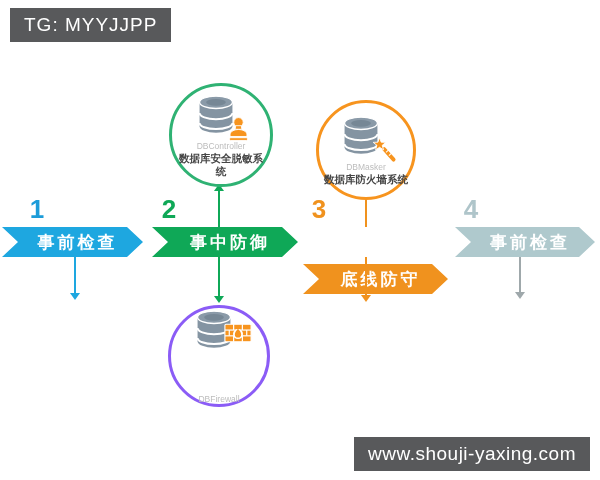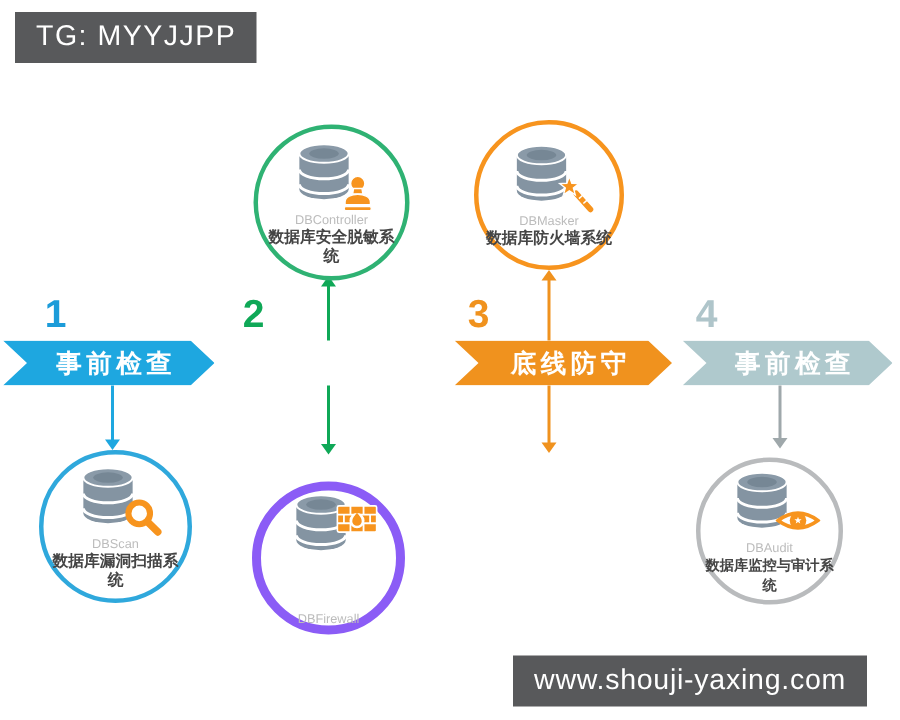--- a/index.html
+++ b/index.html
@@ -3,36 +3,36 @@
 <meta charset="utf-8">
 <style>
   html,body{margin:0;padding:0;background:#fff;}
   .canvas{position:relative;width:600px;height:480px;background:#ffffff;overflow:hidden;
           font-family:"Liberation Sans","DejaVu Sans",sans-serif;}
 
   
   .badge{position:absolute;background:#58595B;color:#ffffff;font-size:19px;height:34px;
          line-height:34px;padding:0 14px;letter-spacing:1px;white-space:nowrap;}
   .badge-tg{left:10px;top:8px;}
-  .badge-site{right:22px;bottom:9px;letter-spacing:0.5px;}
+  .badge-site{right:10px;bottom:9px;letter-spacing:0.5px;}
 
   
   .num{position:absolute;top:194px;width:32px;text-align:center;font-size:26px;font-weight:bold;}
   .n1{left:21px;color:#1C9CD9;}
   .n2{left:153px;color:#0FA857;}
   .n3{left:303px;color:#F0921E;}
   .n4{left:455px;color:#AFC5CA;}
 
   
   .arrow{position:absolute;top:227px;height:30px;display:flex;align-items:center;justify-content:center;
          color:#fff;font-weight:bold;font-size:17px;letter-spacing:3px;padding-left:10px;box-sizing:border-box;
          clip-path:polygon(0 0, calc(100% - 16px) 0, 100% 50%, calc(100% - 16px) 100%, 0 100%, 16px 50%);}
   .a1{left:2px;width:141px;background:#1EA7E0;}
   .a2{left:152px;width:146px;background:#0FA857;}
-  .a3{left:303px;width:145px;background:#F0921E;}
+  .a3{left:303px;width:145px;background:#F0921E;margin-top:37px;}
   .a4{left:455px;width:140px;background:#AFC9CD;}
 
   
   .line{position:absolute;width:2px;}
   .l-blue{left:74px;top:257px;height:37px;background:#1EA7E0;}
   .l-green-top{left:218px;top:190px;height:37px;background:#0FA857;}
   .l-green-bot{left:218px;top:257px;height:40px;background:#0FA857;}
   .l-orange-top{left:365px;top:186px;height:41px;background:#F0921E;}
   .l-orange-bot{left:365px;top:257px;height:39px;background:#F0921E;}
   .l-gray{left:519px;top:257px;height:36px;background:#9FA8AB;}
@@ -41,23 +41,23 @@
   .ah-u-green{left:214px;top:184px;border-bottom:7px solid #0FA857;}
   .ah-d-green{left:214px;top:296px;border-top:7px solid #0FA857;}
   .ah-u-orange{left:361px;top:180px;border-bottom:7px solid #F0921E;}
   .ah-d-orange{left:361px;top:295px;border-top:7px solid #F0921E;}
   .ah-d-gray{left:515px;top:292px;border-top:7px solid #9FA8AB;}
 
   
   .circle{position:absolute;border-radius:50%;background:#fff;display:flex;flex-direction:column;
           align-items:center;justify-content:center;text-align:center;box-sizing:border-box;}
   .sys-dbcontroller{left:169px;top:83px;width:104px;height:104px;border:3px solid #2FB273;}
-  .sys-dbmasker{left:316px;top:80px;width:100px;height:100px;border:3px solid #F7941E;}
+  .sys-dbmasker{left:316px;top:100px;width:100px;height:100px;border:3px solid #F7941E;}
   .sys-dbscan{left:26px;top:300px;width:102px;height:102px;border:3px solid #2FA8DC;}
-  .sys-dbfirewall{left:168px;top:321px;width:102px;height:102px;border:6px solid #8b5cf6;gap:48px;}
+  .sys-dbfirewall{left:168px;top:305px;width:102px;height:102px;border:3px solid #8b5cf6;gap:48px;}
   .sys-dbcoffer{left:317px;top:304px;width:104px;height:104px;border:3px solid #F7941E;}
   .sys-dbaudit{left:464px;top:305px;width:98px;height:98px;border:3px solid #B9BBBD;}
 
   .icon-wrap{position:relative;width:56px;height:46px;margin-bottom:2px;}
   .db-svg{position:absolute;left:0;top:0;width:46px;height:45px;}
   .acc-svg{position:absolute;right:-3px;bottom:-3px;width:27px;height:27px;}
   .acc-wide{width:30px;height:24px;right:-6px;bottom:-1px;}
 
   .sys-name{font-size:8.5px;color:#BCBCBC;line-height:10px;width:90%;}
   .sys-label{font-size:10.5px;font-weight:bold;color:#454545;line-height:13px;margin-top:1px;width:96%;}
@@ -70,20 +70,23 @@
 
   <div class="badge badge-tg">TG: MYYJJPP</div>
 
   <div class="num n1">1</div>
   <div class="num n2">2</div>
   <div class="num n3">3</div>
   <div class="num n4">4</div>
 
   <div class="arrow a1">
     <span>事前检查</span>
+  </div>
+  <div class="arrow a2">
+    <span>事中防御</span>
   </div>
   <div class="arrow a3">
     <span>底线防守</span>
   </div>
   <div class="arrow a4">
     <span>事前检查</span>
   </div>
 
   <div class="line l-blue"></div>
   <div class="ah ah-d-blue"></div>
@@ -133,38 +136,20 @@
         <line x1="12.5" y1="11.5" x2="21" y2="21" stroke="#F7941E" stroke-width="3.4" stroke-linecap="round"></line>
         <line x1="14.2" y1="14.6" x2="16.4" y2="12.6" stroke="#fff" stroke-width="0.9"></line>
         <line x1="16.8" y1="17.5" x2="19" y2="15.5" stroke="#fff" stroke-width="0.9"></line>
         <polygon points="8.5,1.5 9.97,5.48 14.21,5.65 10.88,8.27 12.03,12.35 8.5,10 4.97,12.35 6.12,8.27 2.79,5.65 7.03,5.48" fill="#F7941E" stroke="#fff" stroke-width="0.8"></polygon>
       </svg>
     </div>
     <div class="sys-name">DBMasker</div>
     <div class="sys-label">数据库防火墙系统</div>
   </div>
 
-  <div class="circle sys-dbscan">
-    <div class="icon-wrap">
-      <svg class="db-svg" viewBox="0 0 56 52">
-        <path d="M8 10 v29 a20 8 0 0 0 40 0 V10" fill="#8494A2"></path>
-        <ellipse cx="28" cy="10" rx="20" ry="7.5" fill="#8A9AA8" stroke="#fff" stroke-width="1.6"></ellipse>
-        <ellipse cx="28" cy="10" rx="12" ry="4.2" fill="#768795"></ellipse>
-        <path d="M8 23 a20 7.5 0 0 0 40 0" fill="none" stroke="#fff" stroke-width="2.4"></path>
-        <path d="M8 35 a20 7.5 0 0 0 40 0" fill="none" stroke="#fff" stroke-width="2.4"></path>
-      </svg>
-      <svg class="acc-svg" viewBox="0 0 24 24">
-        <line x1="15.6" y1="15.2" x2="21.5" y2="21" stroke="#fff" stroke-width="6" stroke-linecap="round"></line>
-        <line x1="15.6" y1="15.2" x2="21.5" y2="21" stroke="#F7941E" stroke-width="4.4" stroke-linecap="round"></line>
-        <circle cx="10.5" cy="10" r="6.4" fill="#fff" stroke="#F7941E" stroke-width="3.6"></circle>
-      </svg>
-    </div>
-    <div class="sys-name">DBScan</div>
-    <div class="sys-label">数据库漏洞扫描系统</div>
-  </div>
 
   <div class="circle sys-dbfirewall">
     <div class="icon-wrap">
       <svg class="db-svg" viewBox="0 0 56 52">
         <path d="M8 10 v29 a20 8 0 0 0 40 0 V10" fill="#8494A2"></path>
         <ellipse cx="28" cy="10" rx="20" ry="7.5" fill="#8A9AA8" stroke="#fff" stroke-width="1.6"></ellipse>
         <ellipse cx="28" cy="10" rx="12" ry="4.2" fill="#768795"></ellipse>
         <path d="M8 23 a20 7.5 0 0 0 40 0" fill="none" stroke="#fff" stroke-width="2.4"></path>
         <path d="M8 35 a20 7.5 0 0 0 40 0" fill="none" stroke="#fff" stroke-width="2.4"></path>
       </svg>
@@ -179,34 +164,16 @@
         <line x1="9" y1="13.6" x2="9" y2="19" stroke="#fff" stroke-width="1.1"></line>
         <line x1="17" y1="13.6" x2="17" y2="19" stroke="#fff" stroke-width="1.1"></line>
         <circle cx="13" cy="12" r="4.6" fill="#fff"></circle>
         <path d="M13 7.2 c1.6 1.9 2.9 3.3 2.9 5.1 a2.9 2.9 0 0 1 -5.8 0 c0 -1.8 1.3 -3.2 2.9 -5.1 z" fill="#F7941E"></path>
       </svg>
     </div>
     <div class="sys-name">DBFirewall</div>
   </div>
 
 
-  <div class="circle sys-dbaudit">
-    <div class="icon-wrap">
-      <svg class="db-svg" viewBox="0 0 56 52">
-        <path d="M8 10 v29 a20 8 0 0 0 40 0 V10" fill="#8494A2"></path>
-        <ellipse cx="28" cy="10" rx="20" ry="7.5" fill="#8A9AA8" stroke="#fff" stroke-width="1.6"></ellipse>
-        <ellipse cx="28" cy="10" rx="12" ry="4.2" fill="#768795"></ellipse>
-        <path d="M8 23 a20 7.5 0 0 0 40 0" fill="none" stroke="#fff" stroke-width="2.4"></path>
-        <path d="M8 35 a20 7.5 0 0 0 40 0" fill="none" stroke="#fff" stroke-width="2.4"></path>
-      </svg>
-      <svg class="acc-svg acc-wide" viewBox="0 0 26 18">
-        <path d="M1.5 9 Q13 0.5 24.5 9 Q13 17.5 1.5 9 Z" fill="#fff" stroke="#F7941E" stroke-width="2"></path>
-        <circle cx="13" cy="9" r="4.8" fill="#F7941E"></circle>
-        <polygon points="13,6.8 13.53,8.27 15.09,8.32 13.86,9.28 14.29,10.78 13,9.9 11.71,10.78 12.14,9.28 10.91,8.32 12.47,8.27" fill="#fff"></polygon>
-      </svg>
-    </div>
-    <div class="sys-name">DBAudit</div>
-    <div class="sys-label">数据库监控与审计系统</div>
-  </div>
 
   <div class="badge badge-site">www.shouji-yaxing.com</div>
 
 </div>
 
 </body></html>

